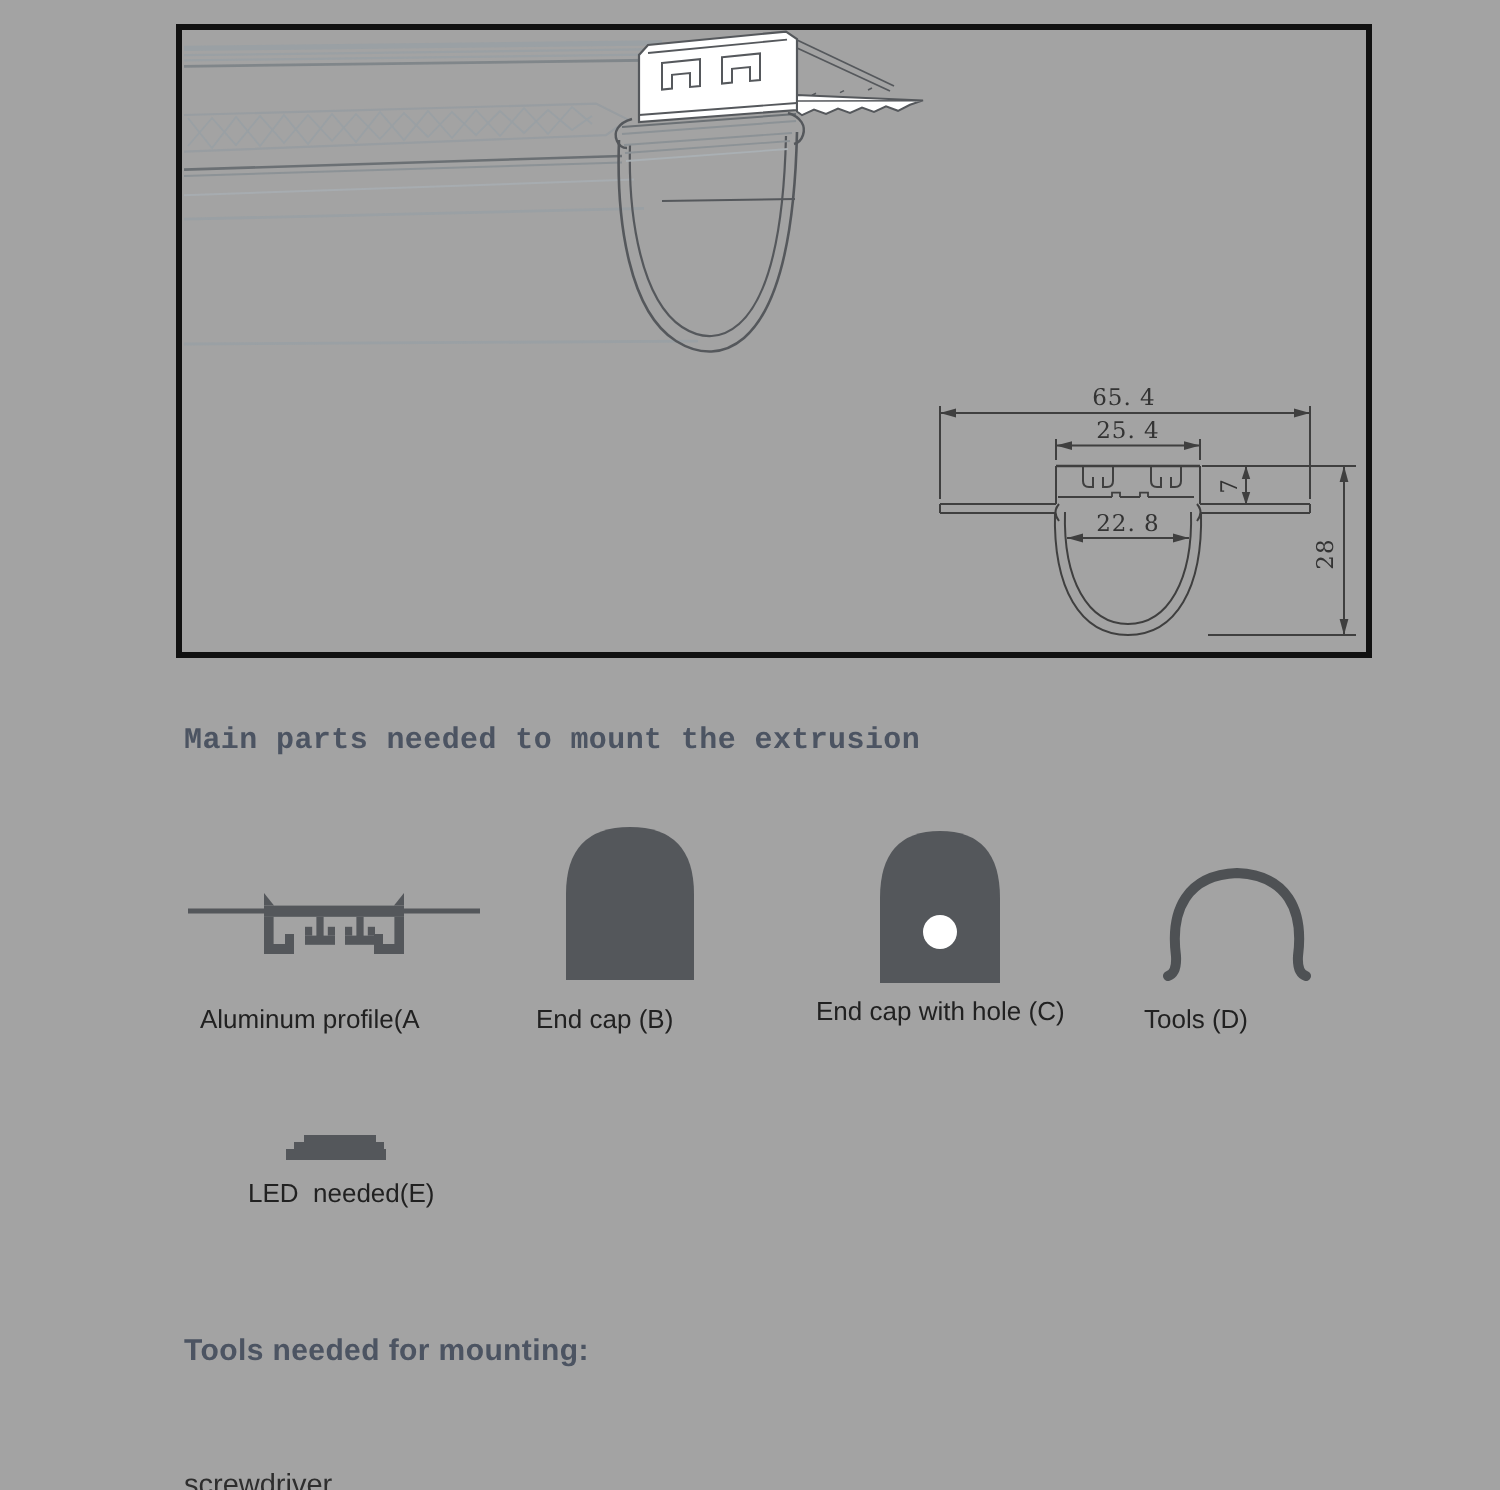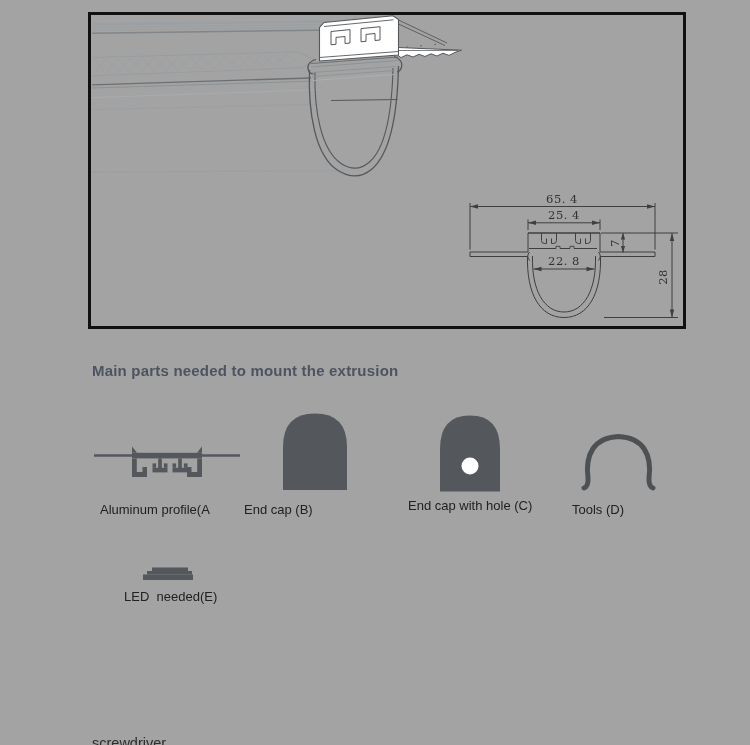--- a/index.html
+++ b/index.html
@@ -193,23 +193,24 @@
       <path d="M584,488 Q588.5,486.5 588,478 C585,455 593.5,437.5 618.5,436.5 C643.5,437.5 652,455 649,478 Q648.5,486.5 653,488" fill="none" stroke="#4e5154" stroke-width="5" stroke-linecap="round"></path>
     </g>
 
     <g fill="#54575b">
       <rect x="152" y="567.5" width="36" height="4"></rect>
       <rect x="147" y="571" width="45" height="3.5"></rect>
       <rect x="143" y="574.5" width="50" height="5.5"></rect>
     </g>
   </svg>
 
-  <div class="heading" style="left:92px; top:362px;">Main parts needed to mount the extrusion</div>
+  <div class="heading" style="left:92px; top:362px;font-family:Liberation Mono, monospace;">Main parts needed to mount the extrusion</div>
 
   <div class="part-label" style="left:100px; top:502px;">Aluminum profile(A</div>
-  <div class="part-label" style="left:244px; top:502px;">End cap (B)</div>
+  <div class="part-label" style="left:268px; top:502px;">End cap (B)</div>
   <div class="part-label" style="left:408px; top:498px;">End cap with hole (C)</div>
   <div class="part-label" style="left:572px; top:502px;">Tools (D)</div>
   <div class="part-label" style="left:124px; top:589px;">LED  needed(E)</div>
 
+  <div class="heading" style="left:92px; top:667px;">Tools needed for mounting:</div>
   <div class="body-text" style="left:92px; top:708px;margin-top:27px;">screwdriver</div>
 
 </div>
 
 </body></html>

